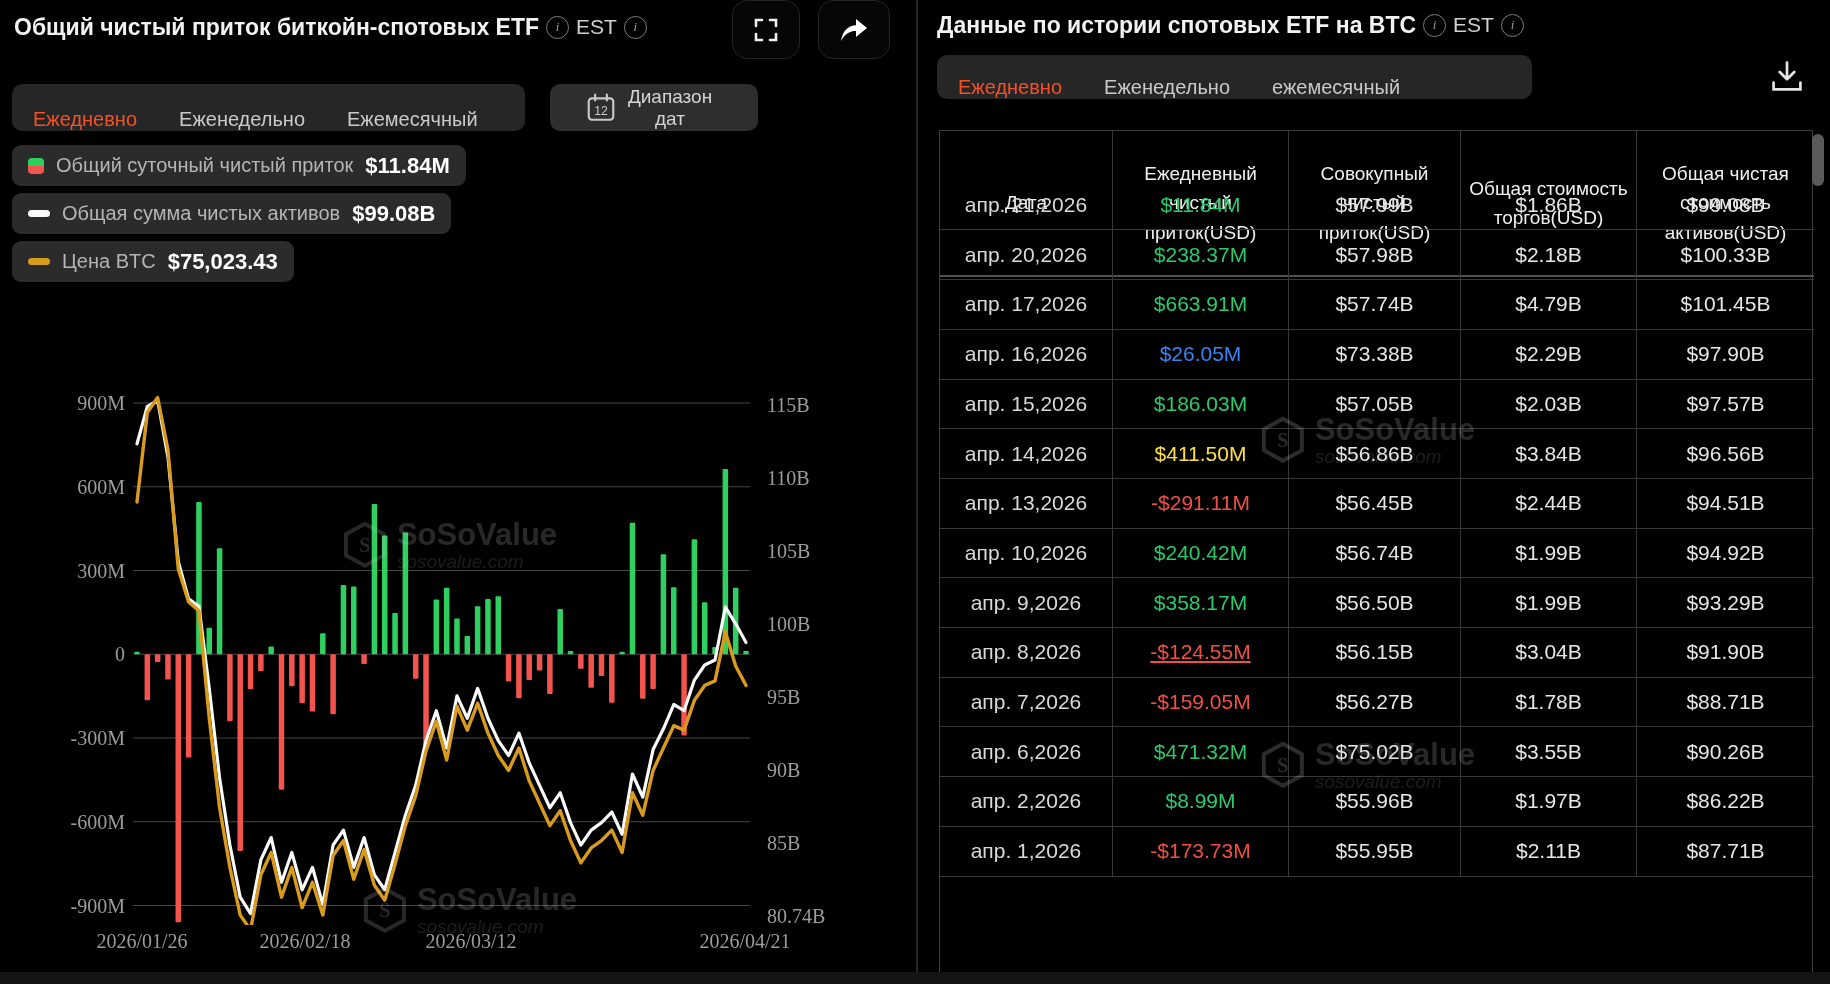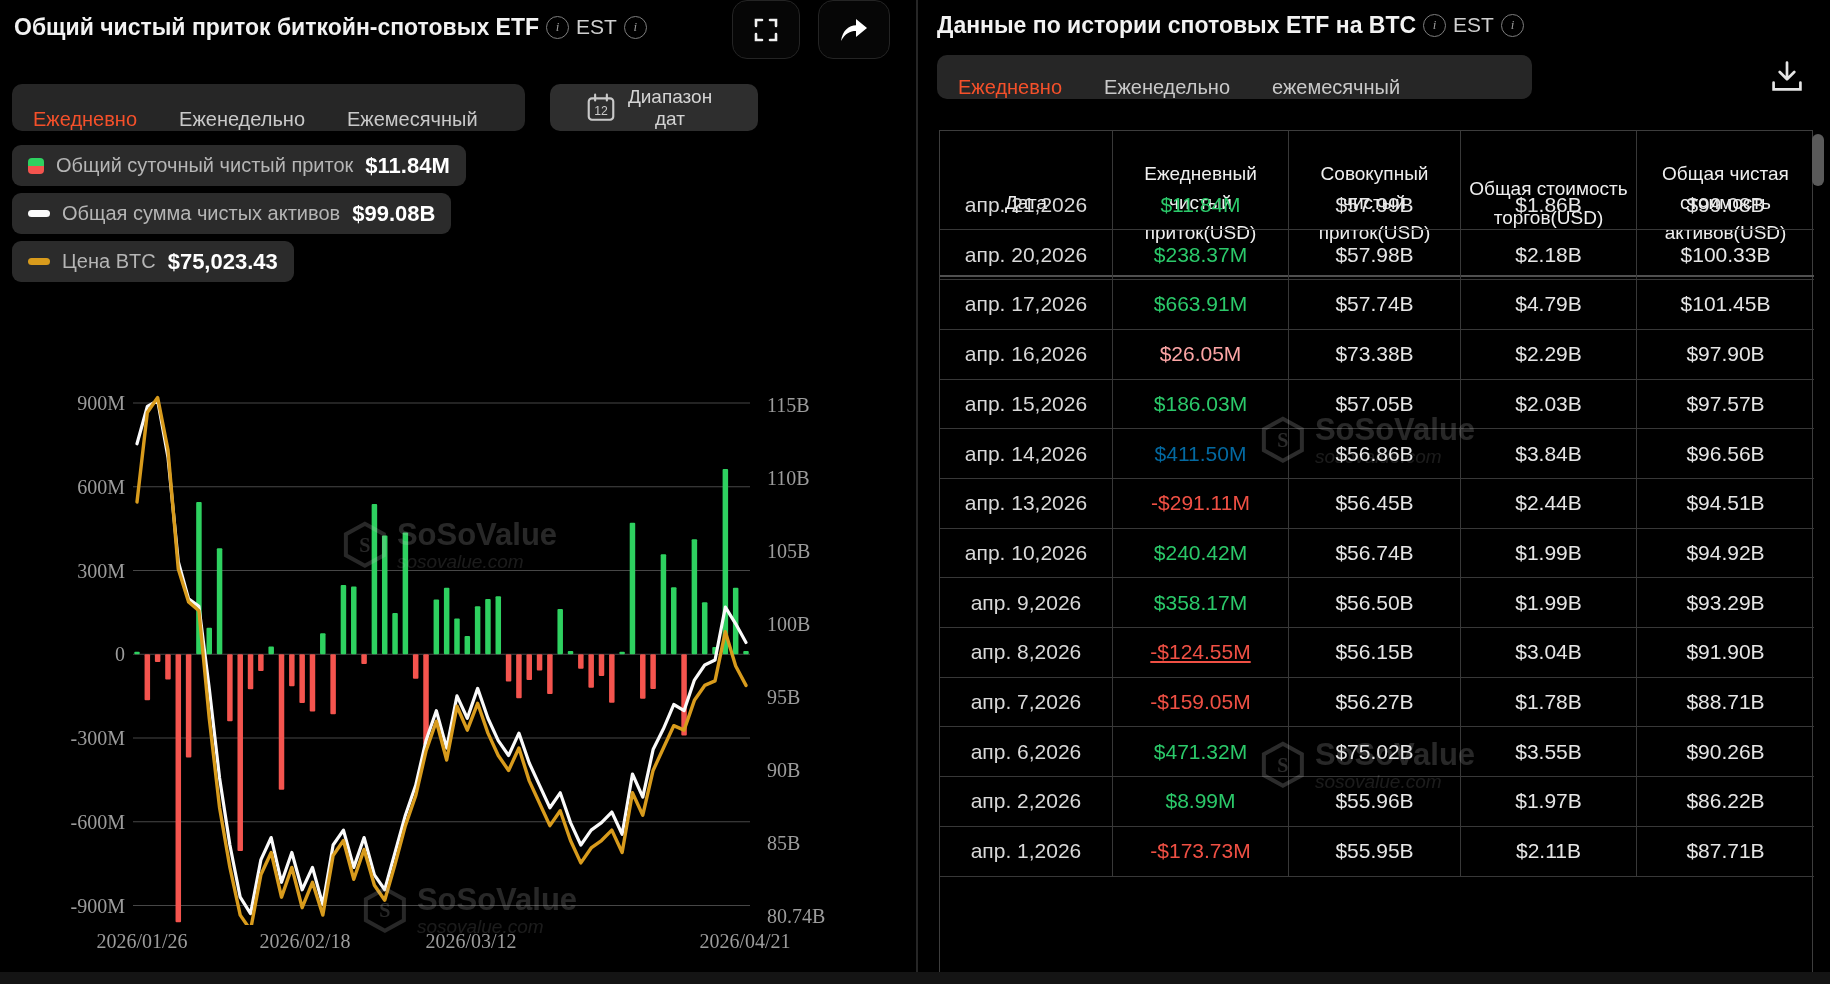--- a/index.html
+++ b/index.html
@@ -260,31 +260,31 @@
       <div class="cell" style="color: rgb(43, 201, 106);">$238.37M</div>
       <div class="cell">$57.98B</div>
       <div class="cell">$2.18B</div>
       <div class="cell">$100.33B</div>
       <div class="cell date">апр. 17,2026</div>
       <div class="cell" style="color: rgb(43, 201, 106);">$663.91M</div>
       <div class="cell">$57.74B</div>
       <div class="cell">$4.79B</div>
       <div class="cell">$101.45B</div>
       <div class="cell date">апр. 16,2026</div>
-      <div class="cell" style="color: #fca5a5;">$26.05M</div>
+      <div class="cell" style="color: #3b82f6;">$26.05M</div>
       <div class="cell">$73.38B</div>
       <div class="cell">$2.29B</div>
       <div class="cell">$97.90B</div>
       <div class="cell date">апр. 15,2026</div>
       <div class="cell" style="color: rgb(43, 201, 106);">$186.03M</div>
       <div class="cell">$57.05B</div>
       <div class="cell">$2.03B</div>
       <div class="cell">$97.57B</div>
       <div class="cell date">апр. 14,2026</div>
-      <div class="cell" style="color: #0369a1;">$411.50M</div>
+      <div class="cell" style="color: #fde047;">$411.50M</div>
       <div class="cell">$56.86B</div>
       <div class="cell">$3.84B</div>
       <div class="cell">$96.56B</div>
       <div class="cell date">апр. 13,2026</div>
       <div class="cell" style="color: rgb(240, 80, 68);">-$291.11M</div>
       <div class="cell">$56.45B</div>
       <div class="cell">$2.44B</div>
       <div class="cell">$94.51B</div>
       <div class="cell date">апр. 10,2026</div>
       <div class="cell" style="color: rgb(43, 201, 106);">$240.42M</div>

